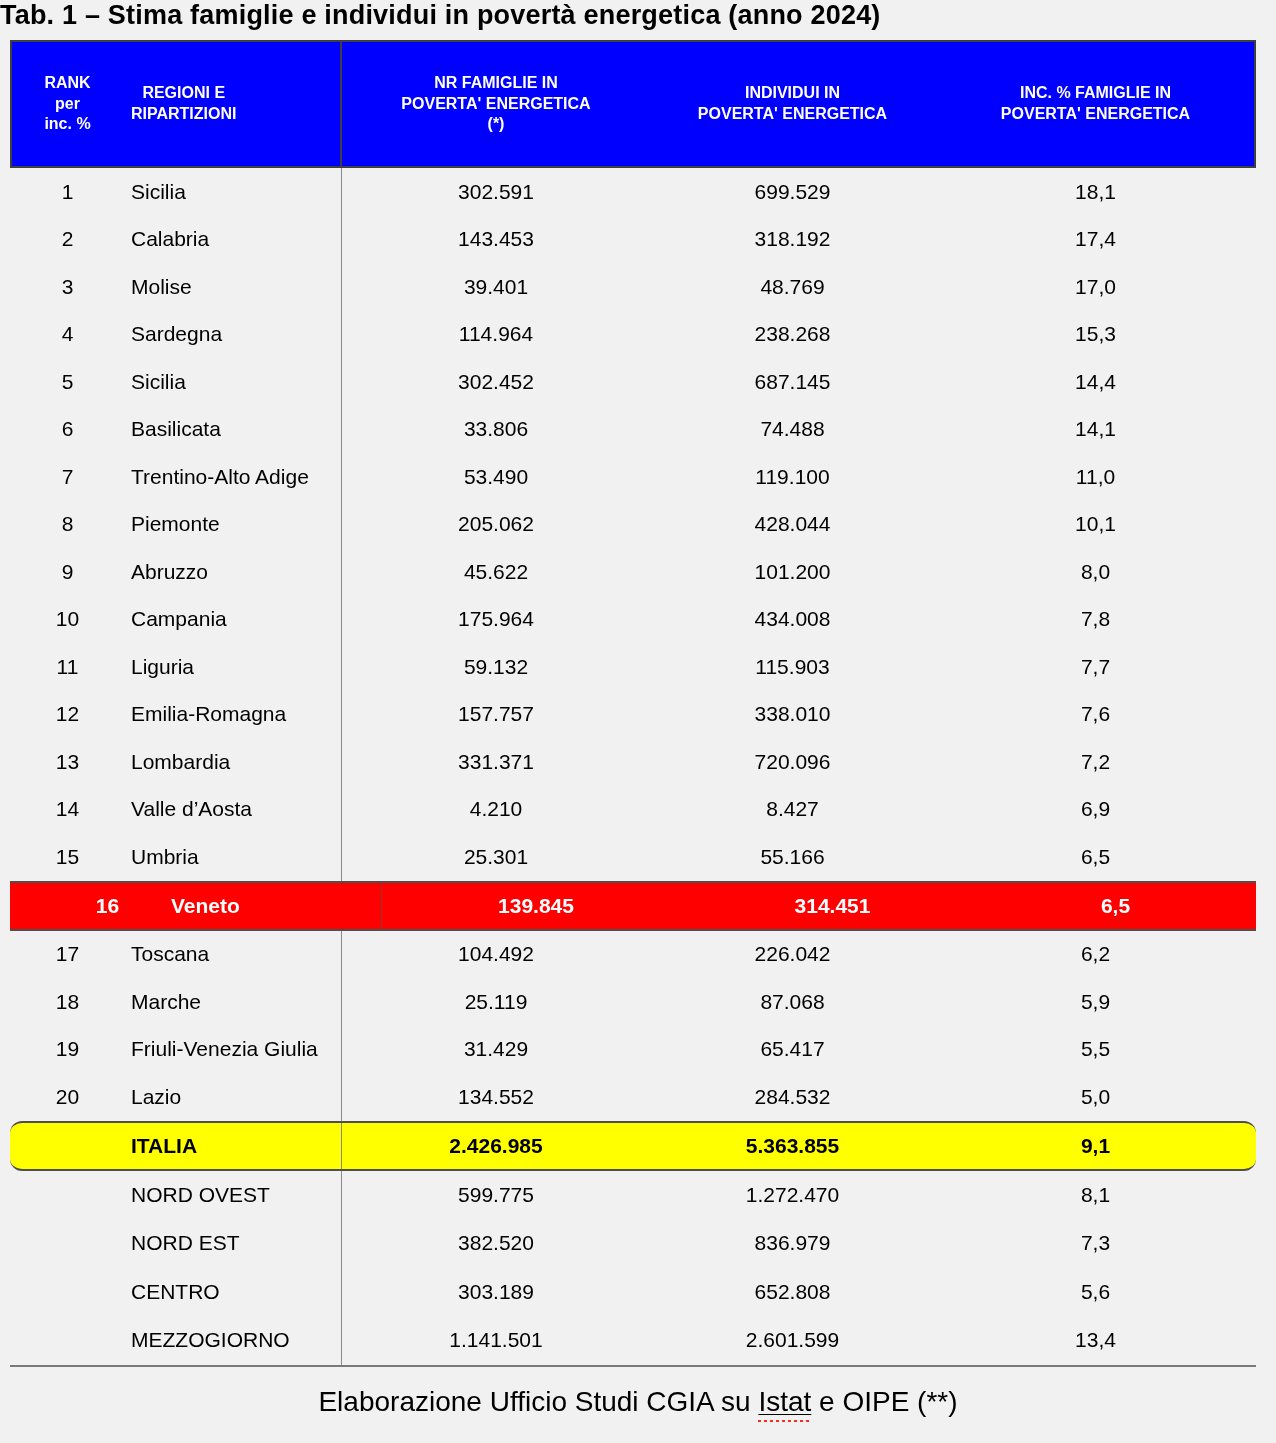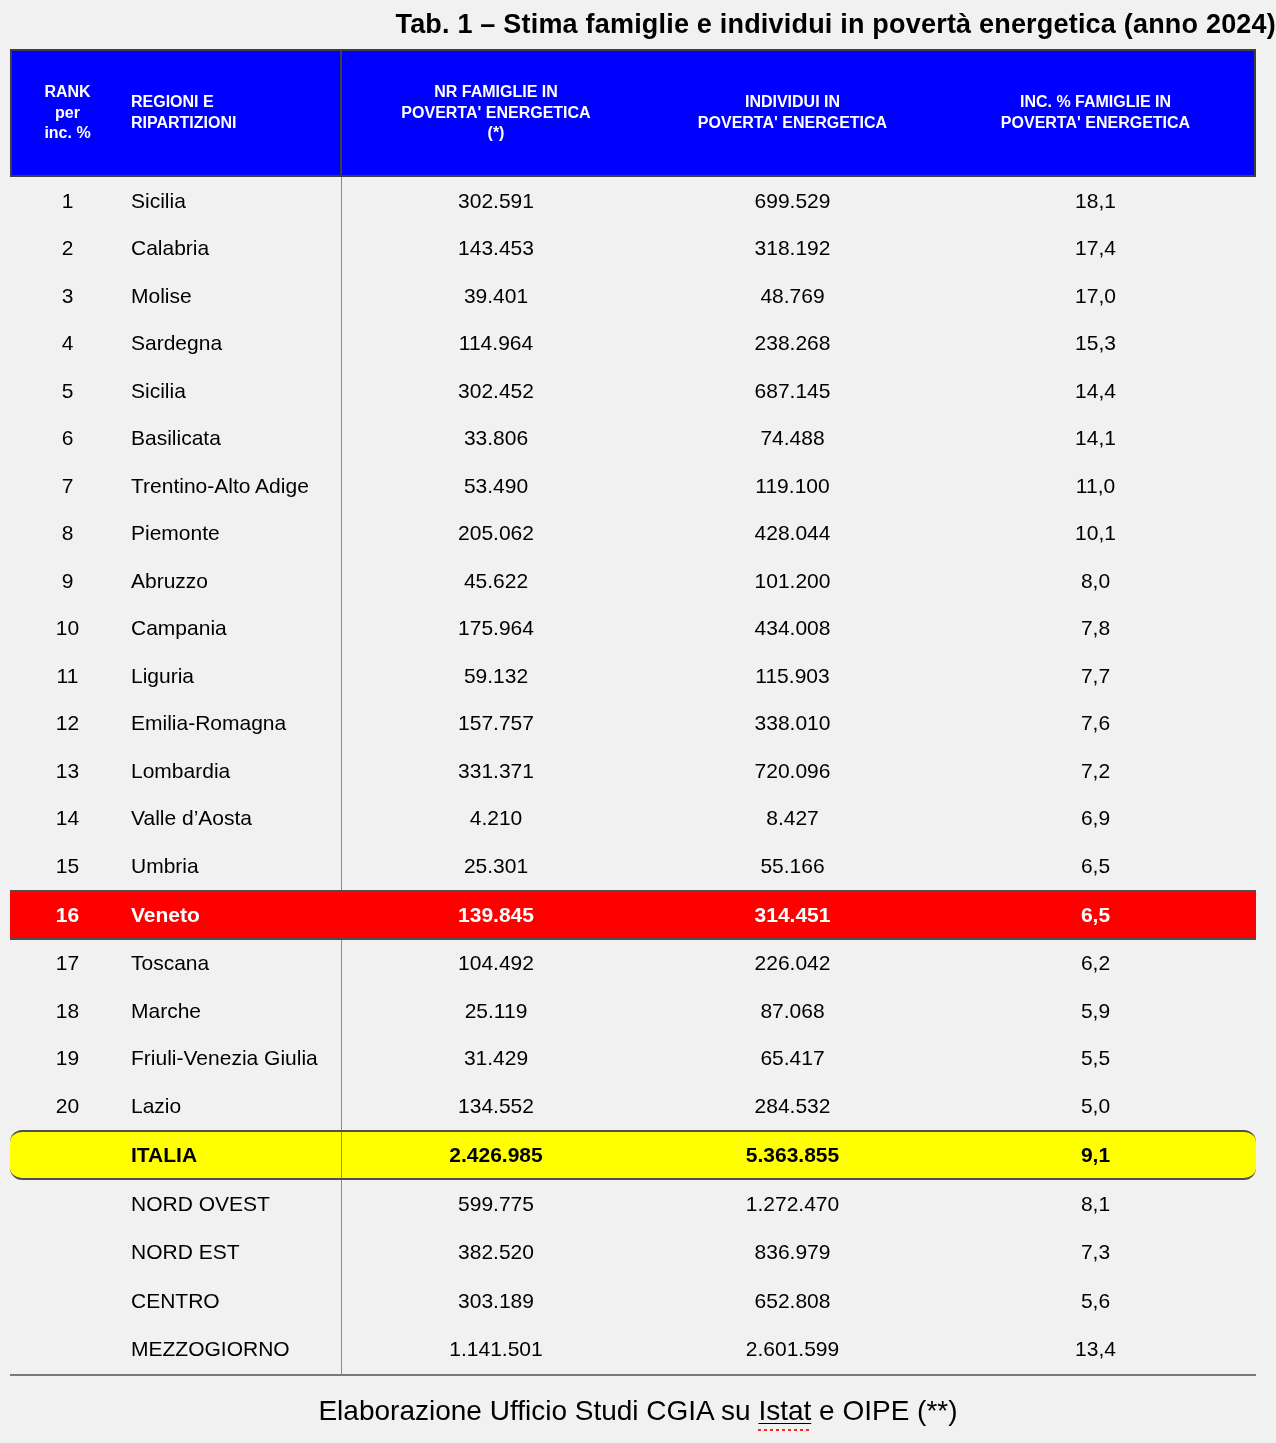--- a/index.html
+++ b/index.html
@@ -2,24 +2,23 @@
 <html><head>
 <meta charset="utf-8">
 <style>
   * { margin:0; padding:0; box-sizing:border-box; }
   html,body { width:1276px; background:#f1f1f1; font-family:"Liberation Sans", sans-serif; color:#000; }
   body { height:1443px; overflow:hidden; }
 
   .page { width:1276px; }
 
   .title {
-    text-align:right;
+    text-align:left;
     font-size:27px;
     font-weight:bold;
-    padding-top:9px;
     letter-spacing:0.2px;
   }
 
   .tbl { width:1246px; margin:9px 0 0 10px; }
 
   
   .grid {
     display:grid;
     grid-template-columns:115px 217px 308px 285px 1fr;
     align-items:center;
@@ -29,37 +28,38 @@
   .thead {
     background:#0000fe;
     color:#fff;
     font-weight:bold;
     font-size:16px;
     height:128px;
     box-shadow:inset 0 0 0 2px #3f3f3f;
     align-items:center;
   }
   .th { white-space:pre-line; text-align:center; line-height:1.3; }
-  .th.left { text-align:left; padding-left:6px; }
+  .th.left { text-align:center; padding-left:6px; }
   .th.divider { border-right:2px solid #3f3f3f; height:100%; display:flex; align-items:center; }
 
   
   .row { height:47.5px; font-size:21px; }
   .c { height:100%; display:flex; align-items:center; }
   .rank { justify-content:center; }
   .region { padding-left:6px; border-right:1px solid #8a8a8a; }
   .num { justify-content:center; }
 
   .row-red {
     background:#fe0000;
     color:#fff;
     font-weight:bold;
     height:50px;
     border-top:2px solid #4f4f4f;
     border-bottom:2px solid #4f4f4f;
+    padding-left:40px;
   }
   .row-red .region { border-right:1px solid #9a3030; }
 
   .row-yellow {
     background:#ffff00;
     font-weight:bold;
     height:50px;
     border-top:2px solid #4f4f4f;
     border-bottom:2px solid #4f4f4f;
     border-radius:12px;

